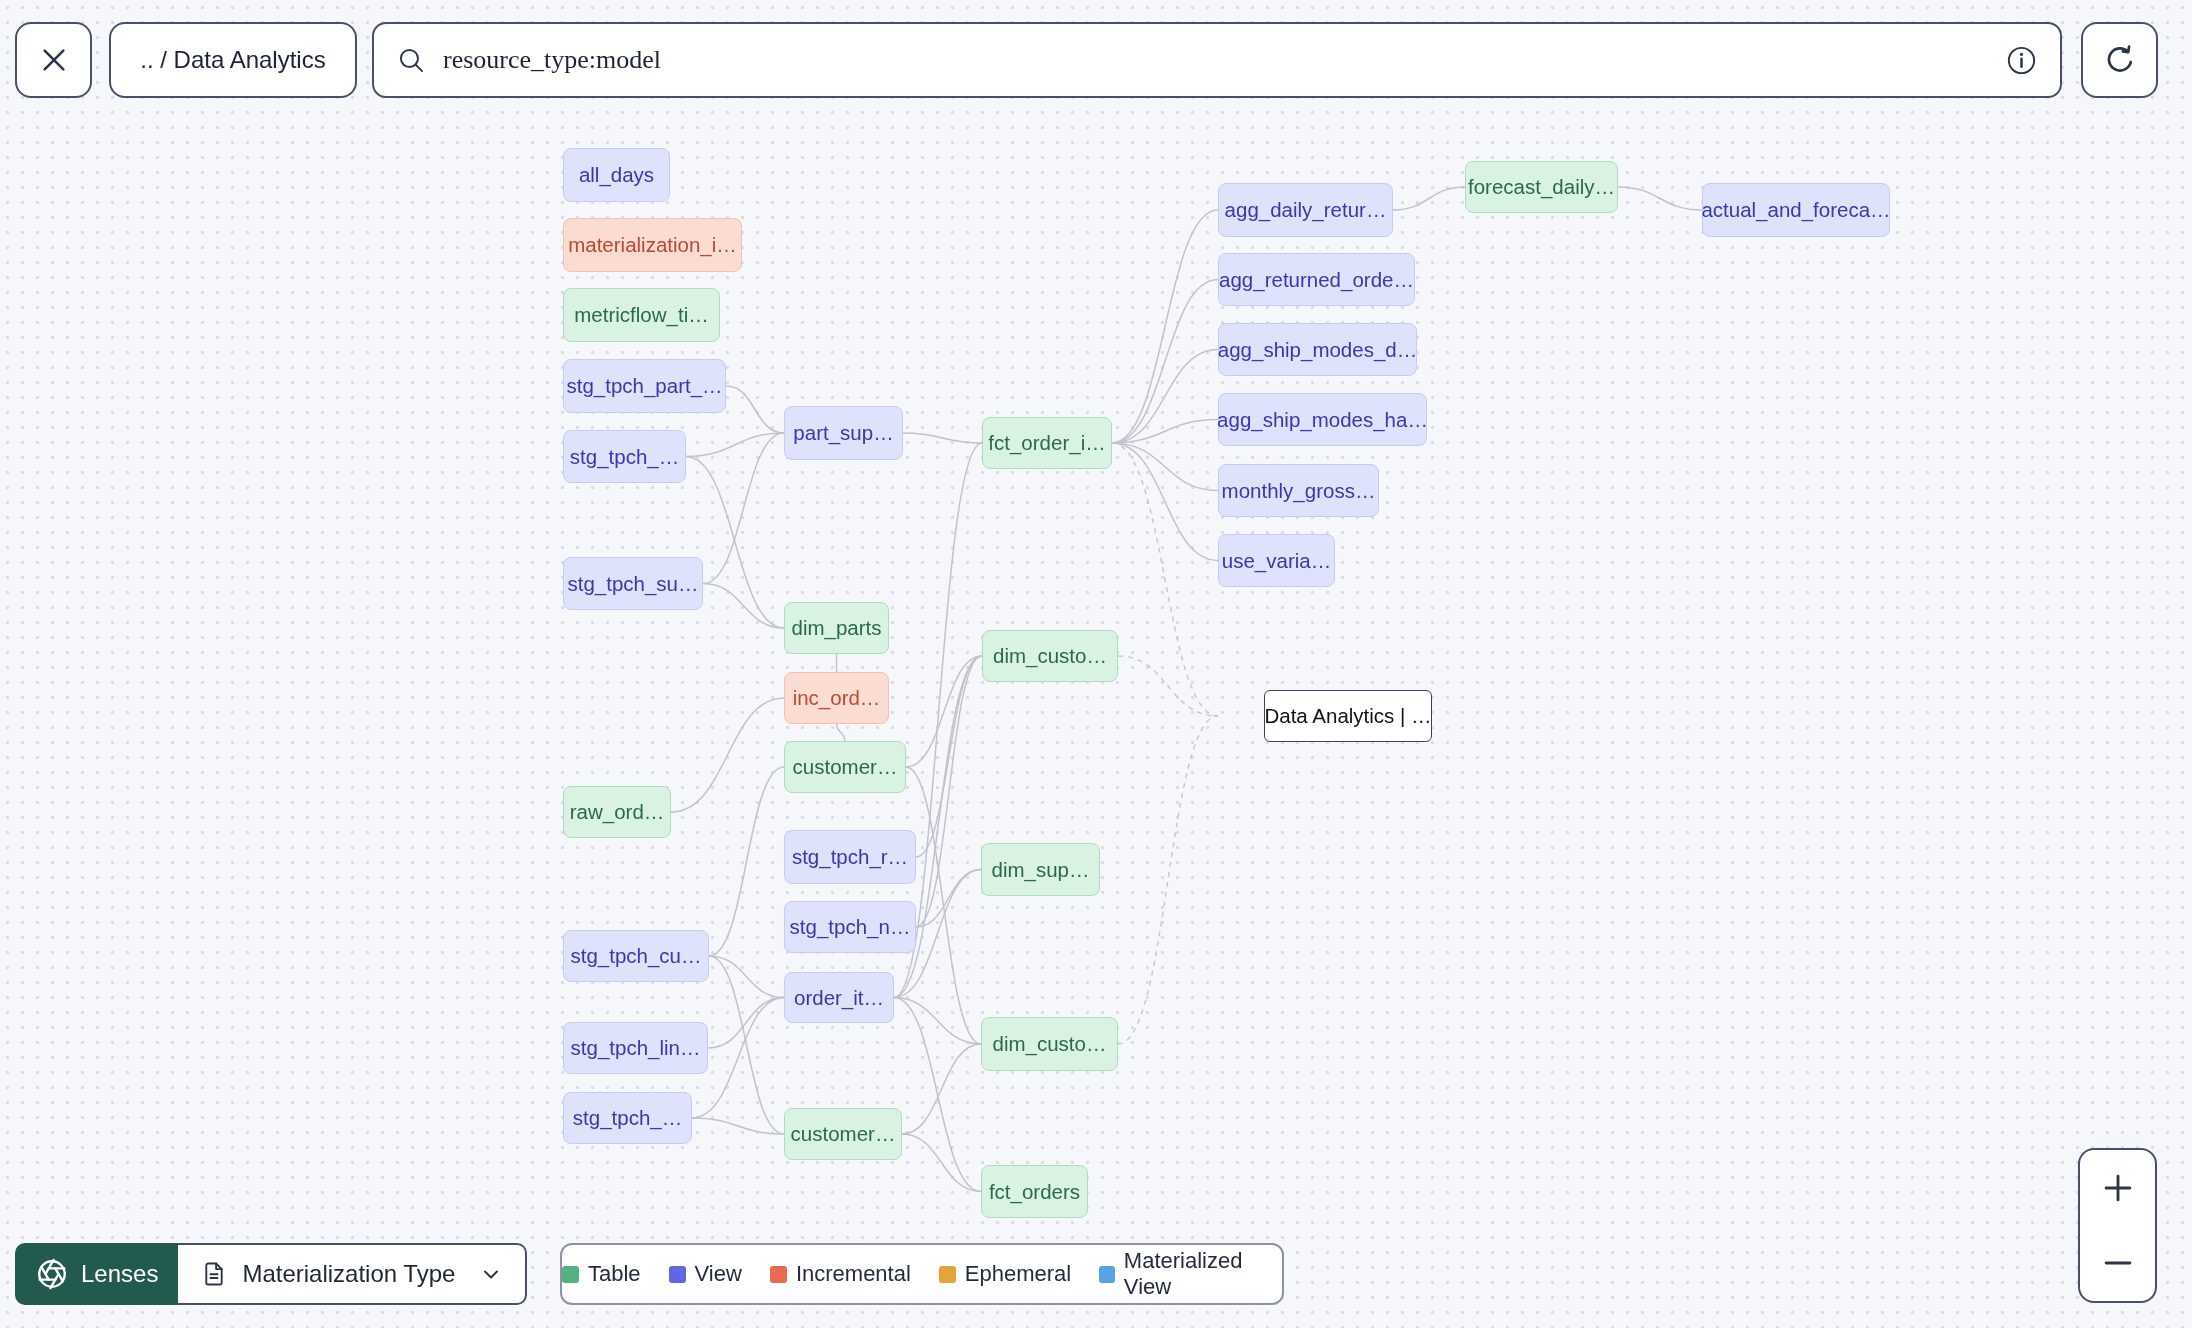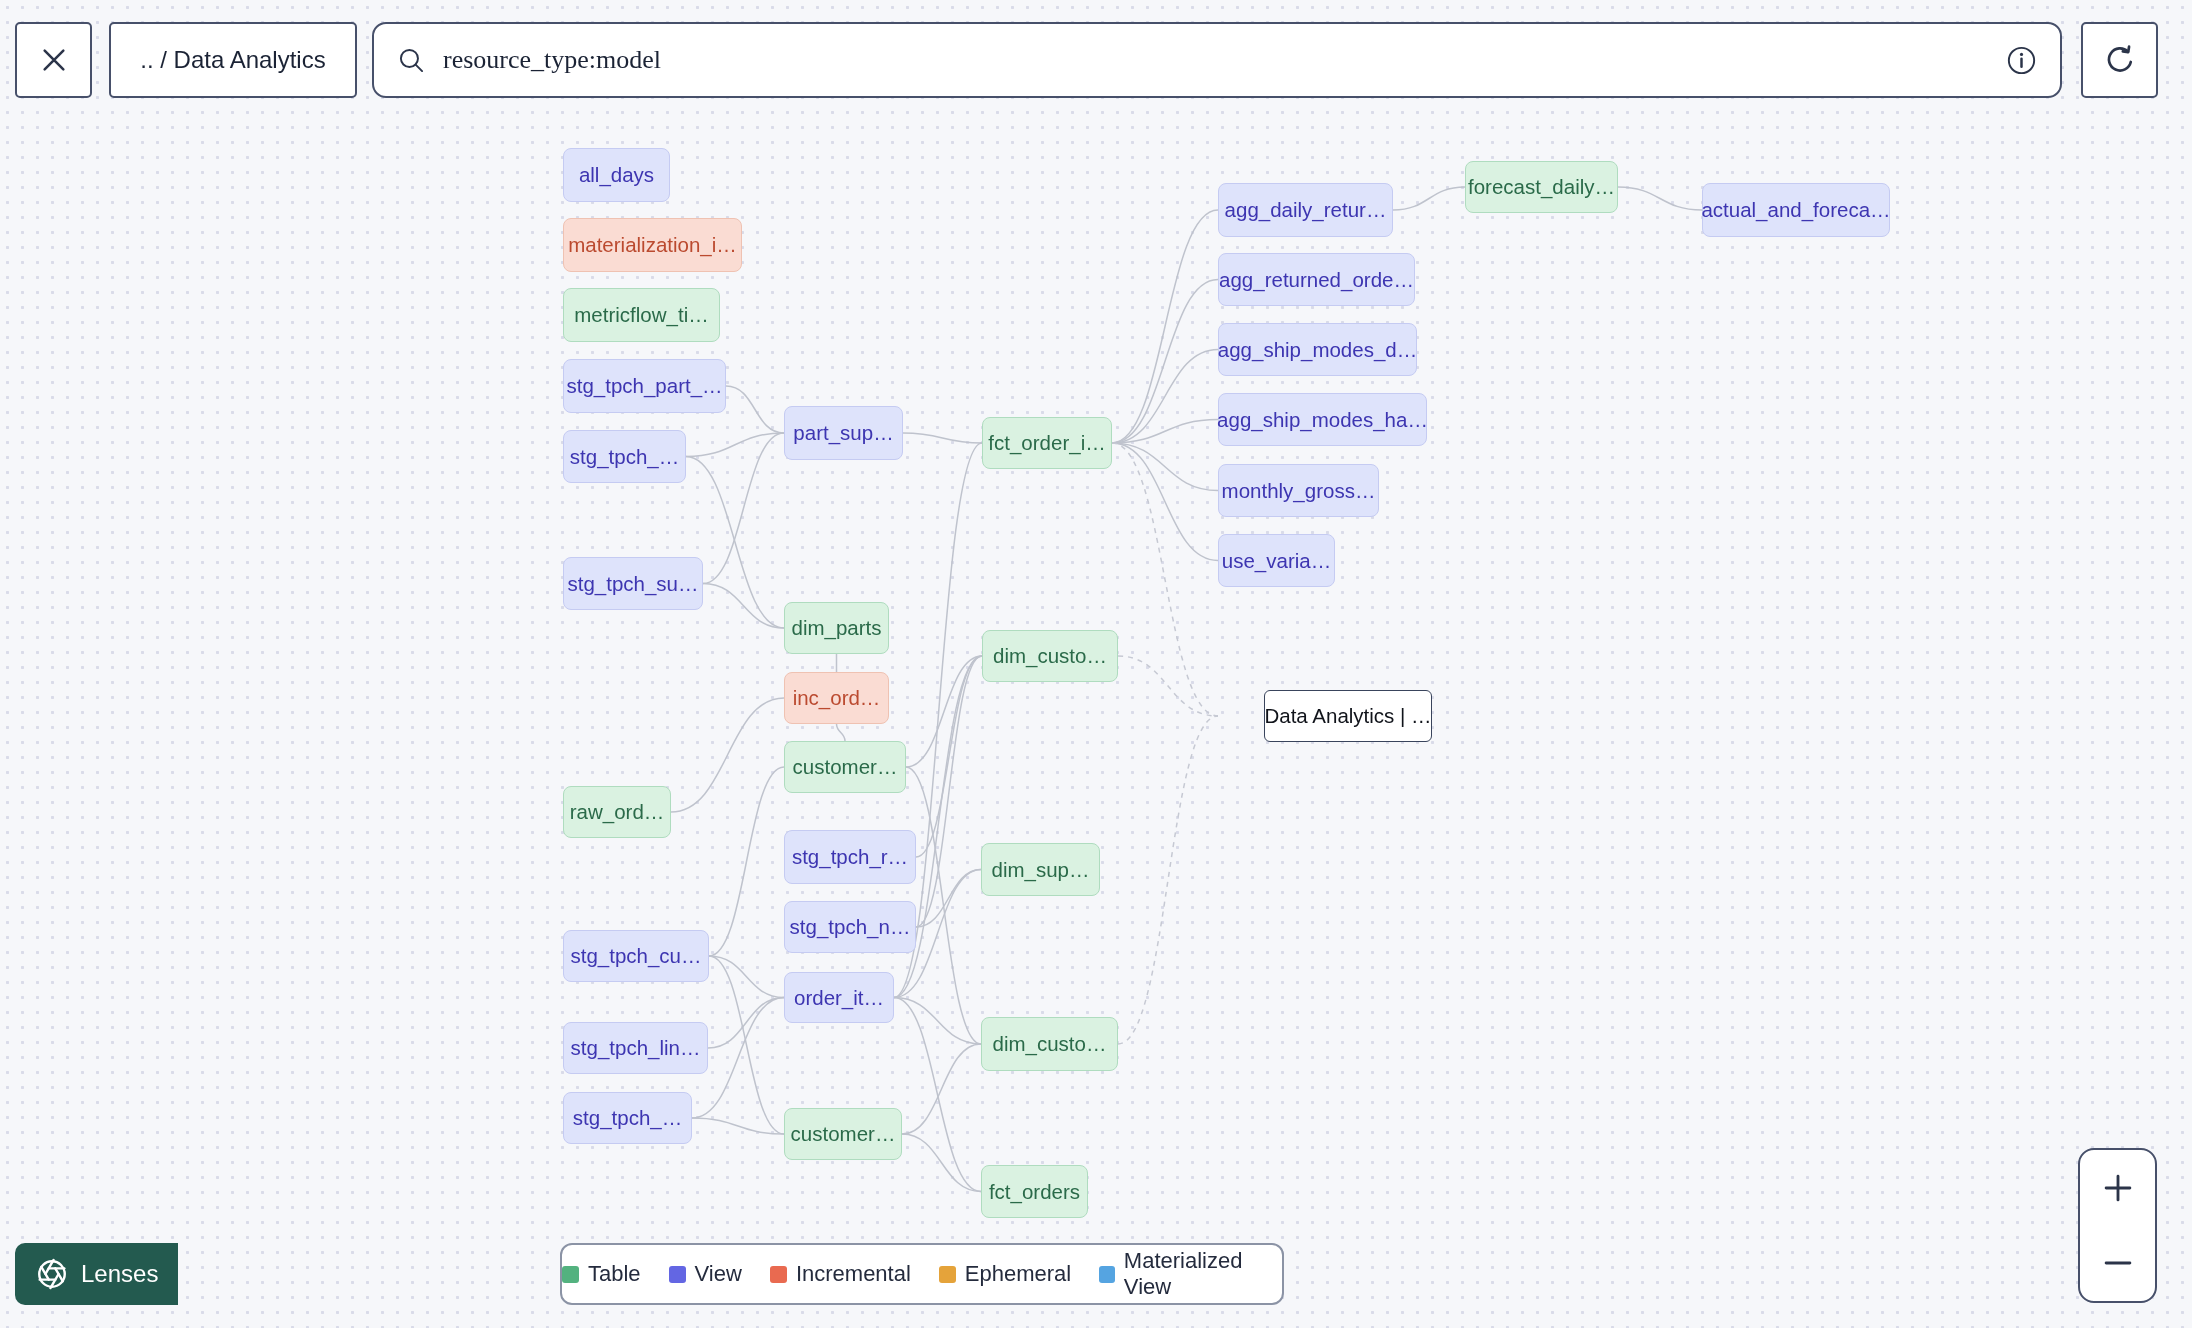--- a/index.html
+++ b/index.html
@@ -29,21 +29,21 @@
     cursor:pointer;
   }
   .t-view        { background:var(--view-bg);        border:1.3px solid var(--view-border);        color:var(--view-text); }
   .t-table       { background:var(--table-bg);       border:1.3px solid var(--table-border);       color:var(--table-text); }
   .t-incremental { background:var(--incremental-bg); border:1.3px solid var(--incremental-border); color:var(--incremental-text); }
   .t-exposure    { background:var(--exposure-bg);    border:1.5px solid var(--exposure-border);    color:var(--exposure-text); border-radius:6px; }
 
   
   .hbtn {
     position:absolute; top:22px; height:76px;
-    background:#ffffff; border:2px solid #47506a; border-radius:5px;
+    background:#ffffff; border:2px solid #47506a; border-radius:16px;
     display:flex; align-items:center; justify-content:center;
     z-index:10; cursor:pointer; color:#2b3449;
   }
   #close-btn    { left:15px;  width:77px; }
   #breadcrumb   { left:109px; width:248px; font-size:24px; color:#1b2335; }
   #search-bar   { left:372px; width:1690px; border-radius:14px; justify-content:flex-start; padding:0 22px; cursor:text; }
   #refresh-btn  { left:2081px; width:77px; }
   #search-input {
     flex:1; border:none; outline:none; background:transparent;
     font-family:Liberation Serif, serif; font-size:26px; color:#1b2335;
@@ -205,20 +205,33 @@
         <path d="m14.31 8 5.24 9.06"></path>
         <path d="M9.69 8h10.98"></path>
         <path d="m7.38 12 5.74-9.94"></path>
         <path d="M9.69 16 4.45 6.94"></path>
         <path d="M14.31 16H3.33"></path>
         <path d="m16.62 12-5.74 9.94"></path>
       </g>
     </svg>
     <span>Lenses</span>
   </button>
+  <button id="lens-selector">
+    <svg class="icon" width="28" height="28" viewBox="0 0 24 24">
+      <g stroke="#2b3449" stroke-width="1.6" fill="none" stroke-linecap="round" stroke-linejoin="round">
+        <path d="M13.8 3H7a1.6 1.6 0 0 0-1.6 1.6v14.8A1.6 1.6 0 0 0 7 21h10a1.6 1.6 0 0 0 1.6-1.6V7.8z"></path>
+        <path d="M13.8 3v4.8h4.8"></path>
+        <path d="M9 12.2h6M9 15.4h6"></path>
+      </g>
+    </svg>
+    <span>Materialization Type</span>
+    <svg class="icon chev" width="24" height="24" viewBox="0 0 24 24">
+      <path d="M6 9.5 12 15.5 18 9.5" fill="none" stroke="#2b3449" stroke-width="2" stroke-linecap="round" stroke-linejoin="round"></path>
+    </svg>
+  </button>
 </div>
 
 <ul id="legend">
     <li class="legend-item">
       <span class="legend-swatch" style="background: rgb(83, 178, 127);"></span>
       <span>Table</span>
     </li>
     <li class="legend-item">
       <span class="legend-swatch" style="background: rgb(99, 102, 227);"></span>
       <span>View</span>

